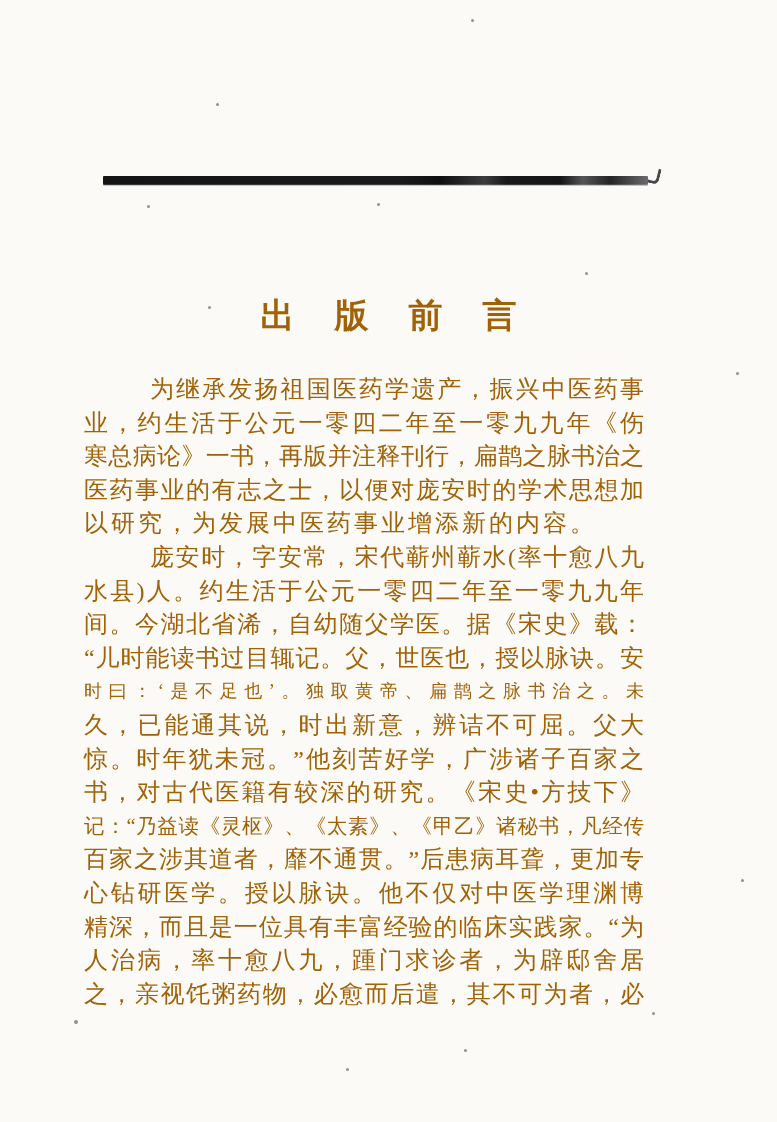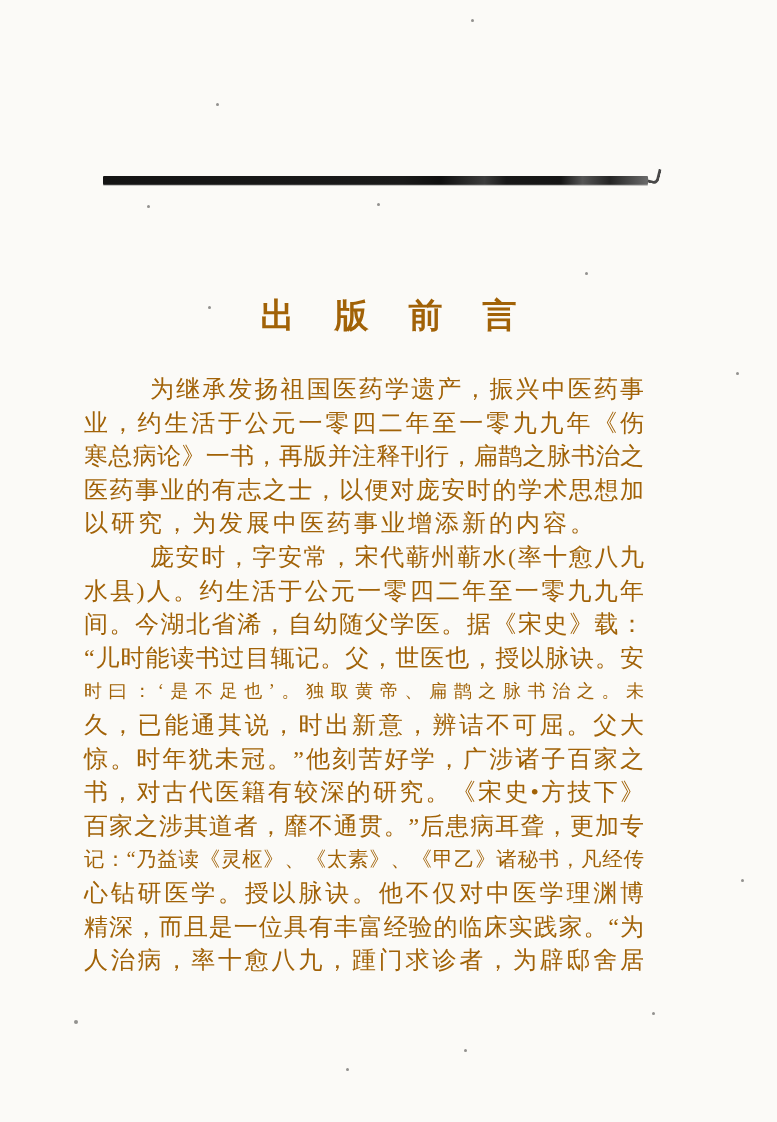--- a/index.html
+++ b/index.html
@@ -84,25 +84,26 @@
     <div class="line short">以研究，为发展中医药事业增添新的内容。</div>
 
     <div class="line j indent">庞安时，字安常，宋代蕲州蕲水(率十愈八九</div>
     <div class="line j">水县)人。约生活于公元一零四二年至一零九九年</div>
     <div class="line j">间。今湖北省浠，自幼随父学医。据《宋史》载：</div>
     <div class="line j">“儿时能读书过目辄记。父，世医也，授以脉诀。安</div>
     <div class="line j sm">时曰：‘是不足也’。独取黄帝、扁鹊之脉书治之。未</div>
     <div class="line j">久，已能通其说，时出新意，辨诘不可屈。父大</div>
     <div class="line j">惊。时年犹未冠。”他刻苦好学，广涉诸子百家之</div>
     <div class="line j">书，对古代医籍有较深的研究。《宋史•方技下》</div>
+    <div class="line j xs">记：“乃益读《灵枢》、《太素》、《甲乙》诸秘书，凡经传</div>
     <div class="line j">百家之涉其道者，靡不通贯。”后患病耳聋，更加专</div>
-    <div class="line j xs">记：“乃益读《灵枢》、《太素》、《甲乙》诸秘书，凡经传</div>
     <div class="line j">心钻研医学。授以脉诀。他不仅对中医学理渊博</div>
     <div class="line j">精深，而且是一位具有丰富经验的临床实践家。“为</div>
     <div class="line j">人治病，率十愈八九，踵门求诊者，为辟邸舍居</div>
+    <div class="line j">之，亲视饦粥药物，必愈而后遣，其不可为者，必</div>
   </div>
 
   <div class="speck" style="left:471px; top:19px;"></div>
   <div class="speck" style="left:216px; top:103px;"></div>
   <div class="speck" style="left:147px; top:205px;"></div>
   <div class="speck" style="left:377px; top:203px;"></div>
   <div class="speck" style="left:585px; top:272px;"></div>
   <div class="speck" style="left:208px; top:306px;"></div>
   <div class="speck" style="left:736px; top:372px;"></div>
   <div class="speck" style="left:741px; top:879px;"></div>

